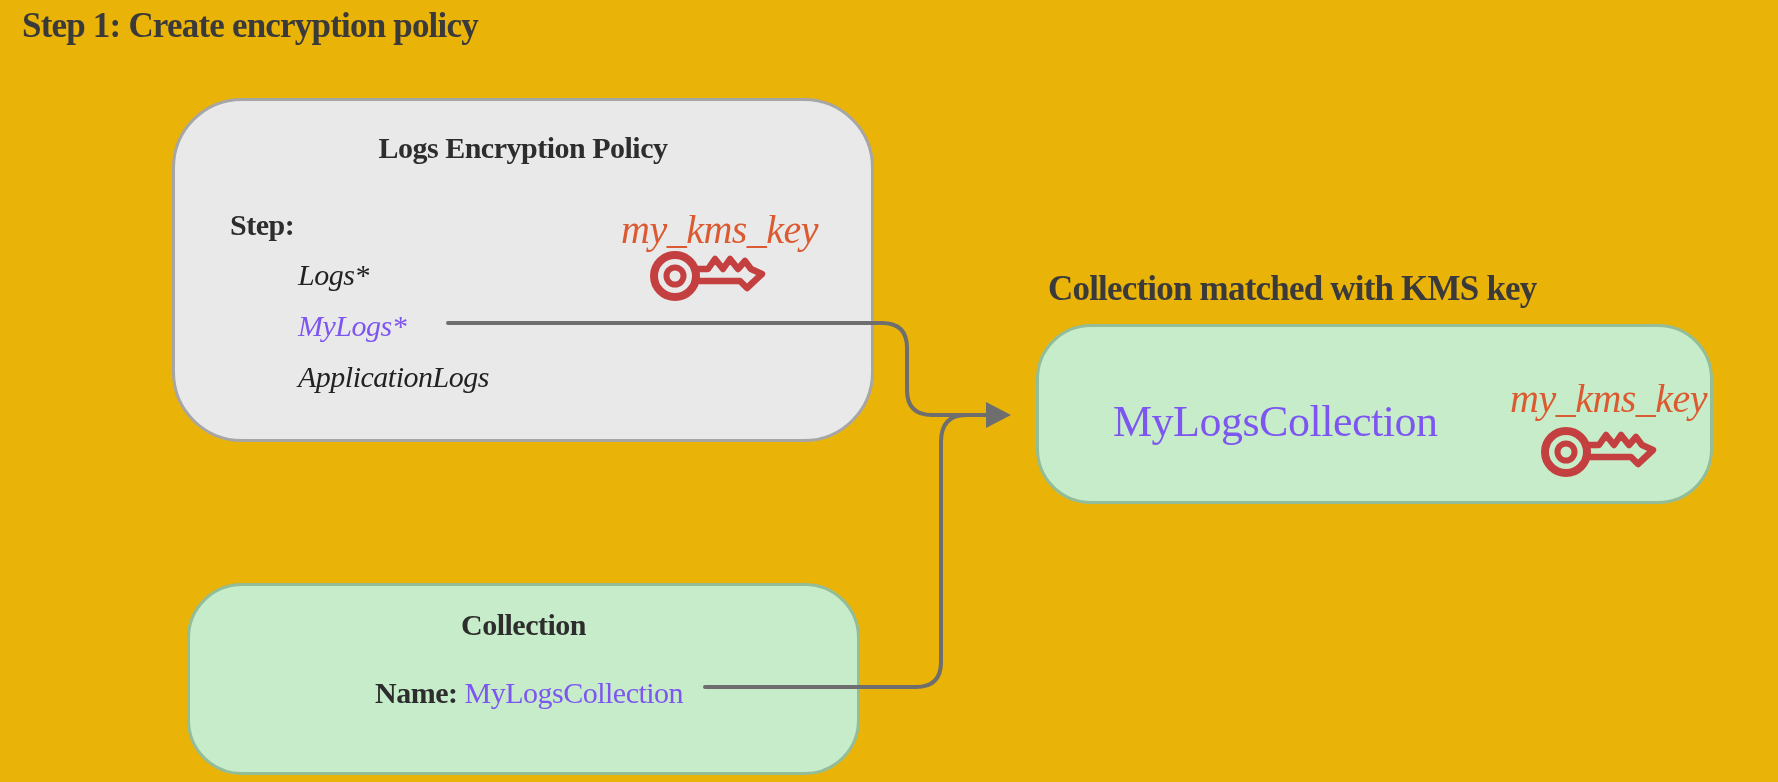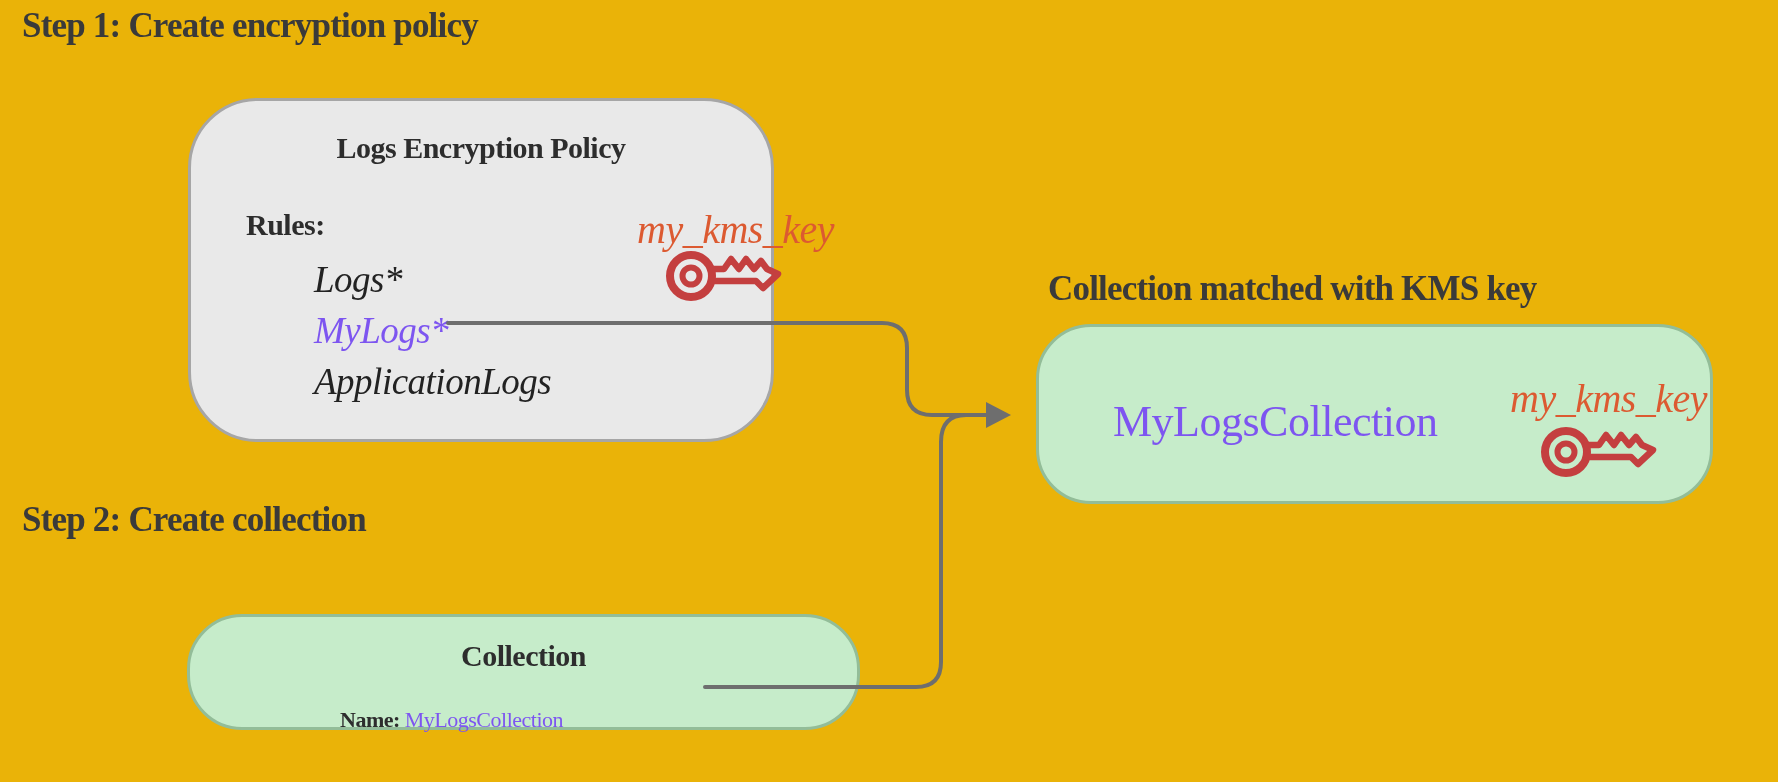--- a/index.html
+++ b/index.html
@@ -25,31 +25,32 @@
   .box-title{
     position:absolute;left:0;right:0;text-align:center;
     font-size:30px;font-weight:700;color:#2d2d2d;letter-spacing:-0.5px;
     white-space:nowrap;
   }
   .rules-label{
     position:absolute;font-size:30px;font-weight:700;color:#2d2d2d;
     letter-spacing:-0.5px;white-space:nowrap;
   }
   .rule{
-    position:absolute;font-size:37px;font-style:italic;color:#222222;
+    position:absolute;font-size:30px;font-style:italic;color:#222222;
     letter-spacing:-0.5px;white-space:nowrap;
   }
   .rule-matched{color:#7d55f0;text-align:center;}
   .kms-label{
     position:absolute;font-size:40px;font-style:italic;color:#dc5a31;
     letter-spacing:-0.5px;white-space:nowrap;
   }
   .name-row{
-    position:absolute;font-size:22px;color:#2d2d2d;white-space:nowrap;
+    position:absolute;font-size:30px;color:#2d2d2d;white-space:nowrap;
     letter-spacing:-0.5px;
+    margin-left:35px;
   }
   .name-label{font-weight:700;}
   .name-value{color:#7d55f0;}
   .matched-name{
     position:absolute;font-size:44px;color:#7d55f0;white-space:nowrap;
     letter-spacing:-0.5px;line-height:1.15;
   }
   .key-icon-svg{position:absolute;}
   .overlay-svg{
     position:absolute;left:0;top:0;width:1778px;height:782px;
@@ -68,37 +69,36 @@
           <circle cx="28" cy="33" r="21" stroke-width="8"></circle>
           <circle cx="28" cy="33" r="8.5" stroke-width="6"></circle>
           <path stroke-width="6.5" d="M49 26 L61 26 L68 16 L76 26 L83 16 L91 26 L98 18 L104 26 L115 31 L100 45 L93 38 L49 38 Z"></path>
         </g>
       </symbol>
     </defs>
   </svg>
 
   <div class="abs heading" style="left:22px;top:6px">Step 1: Create encryption policy</div>
 
-  <div class="abs heading" style="left:22px;top:500px">Step 2: Create collection</div>
 
   <div class="abs heading" style="left:1048px;top:269px">Collection matched with KMS key</div>
 
-  <div class="box box-gray" style="left:188px;top:98px;width:586px;height:344px">
+  <div class="box box-gray" style="left:172px;top:98px;width:702px;height:344px">
     <div class="box-title" style="top:30px">Logs Encryption Policy</div>
-    <div class="rules-label" style="left:55px;top:107px">Rules:</div>
+    <div class="rules-label" style="left:55px;top:107px">Step:</div>
     <div class="rule" style="left:123px;top:157px">Logs*</div>
     <div class="rule rule-matched" style="left:123px;top:208px">MyLogs*</div>
     <div class="rule" style="left:123px;top:259px">ApplicationLogs</div>
     <div class="kms-label" style="left:446px;top:105px">my_kms_key</div>
     <svg class="key-icon-svg" style="left:472px;top:142px" width="120" height="62">
       <use href="#kms-key"></use>
     </svg>
   </div>
 
-  <div class="box box-green" style="left:187px;top:614px;width:673px;height:116px">
+  <div class="box box-green" style="left:187px;top:583px;width:673px;height:192px">
     <div class="box-title" style="top:22px">Collection</div>
     <div class="name-row" style="left:150px;top:90px">
       <span class="name-label">Name:</span>
       <span class="name-value">MyLogsCollection</span>
     </div>
   </div>
 
   <div class="box box-green" style="left:1036px;top:324px;width:677px;height:180px">
     <div class="matched-name" style="left:74px;top:70px">MyLogsCollection</div>
     <div class="kms-label" style="left:471px;top:48px">my_kms_key</div>

